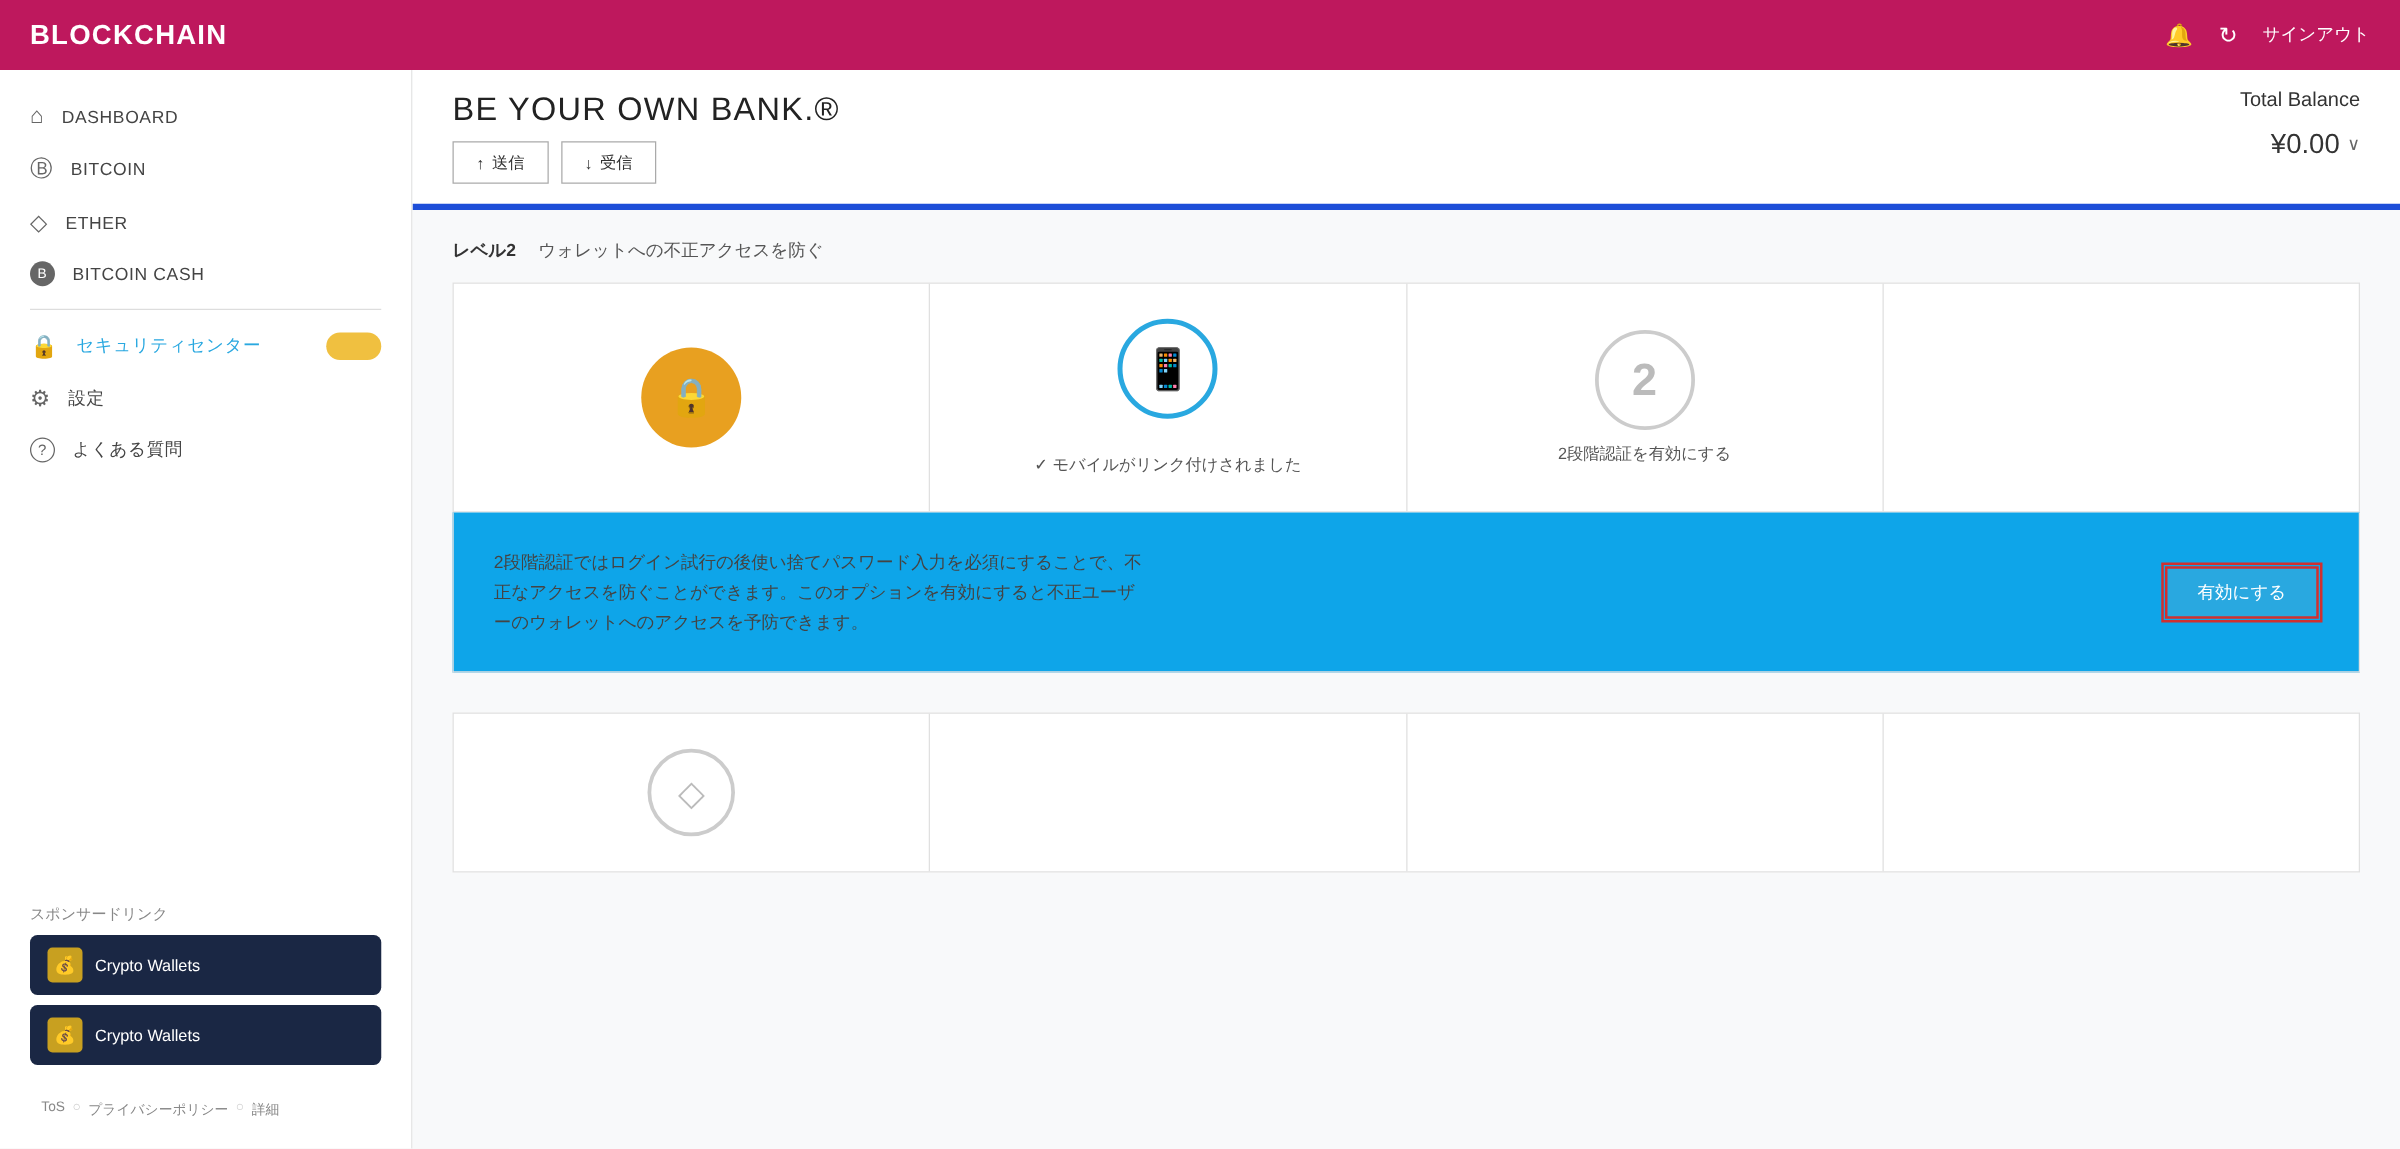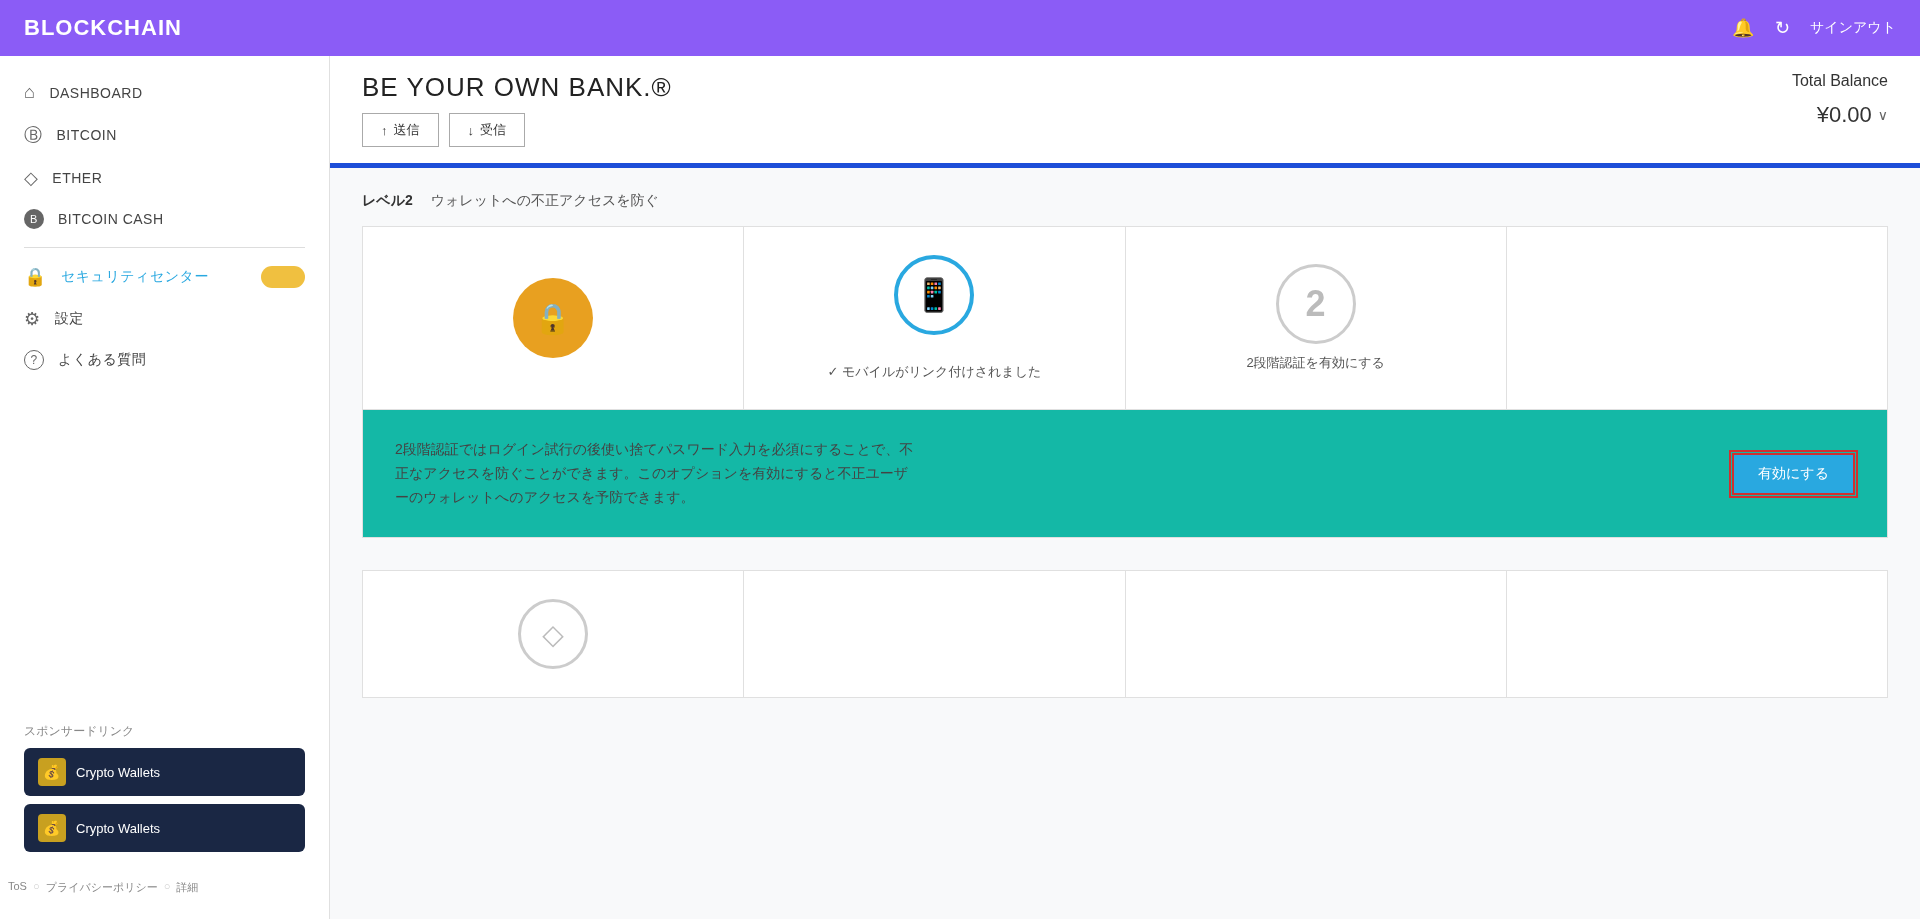--- a/index.html
+++ b/index.html
@@ -1,20 +1,20 @@
 <!DOCTYPE html>
 <html><head>
   <meta charset="utf-8">
   <style>
     * { box-sizing: border-box; margin: 0; padding: 0; }
     body { font-family: 'Arial', sans-serif; background: #f5f5f5; color: #333; display: flex; flex-direction: column; height: 919px; overflow: hidden; }
 
     
     .header {
-      background: #8b5cf6;
+      background: #be185d;
       color: white;
       display: flex;
       align-items: center;
       justify-content: space-between;
       padding: 0 24px;
       height: 56px;
       flex-shrink: 0;
     }
     .header-logo {
       font-weight: 900;
@@ -116,21 +116,21 @@
       height: 28px;
       display: flex;
       align-items: center;
       justify-content: center;
       font-size: 14px;
       flex-shrink: 0;
     }
 
     
     .sidebar-footer {
-      padding: 8px 8px;
+      padding: 8px 33px;
       font-size: 11px;
       color: #888;
       display: flex;
       gap: 6px;
     }
     .sidebar-footer a { color: #888; text-decoration: none; }
     .footer-dot { color: #ccc; }
 
     
     .main-content {
@@ -274,21 +274,21 @@
       margin-top: 10px;
       font-size: 13px;
       color: #555;
       text-align: center;
     }
 
     
     .security-info-box {
       border: 1px solid #e0e0e0;
       border-top: none;
-      background: #14b8a6;
+      background: #0ea5e9;
       padding: 28px 32px;
       display: flex;
       align-items: center;
       justify-content: space-between;
       margin-bottom: 32px;
     }
     .security-info-text {
       font-size: 14px;
       color: #444;
       line-height: 1.7;

